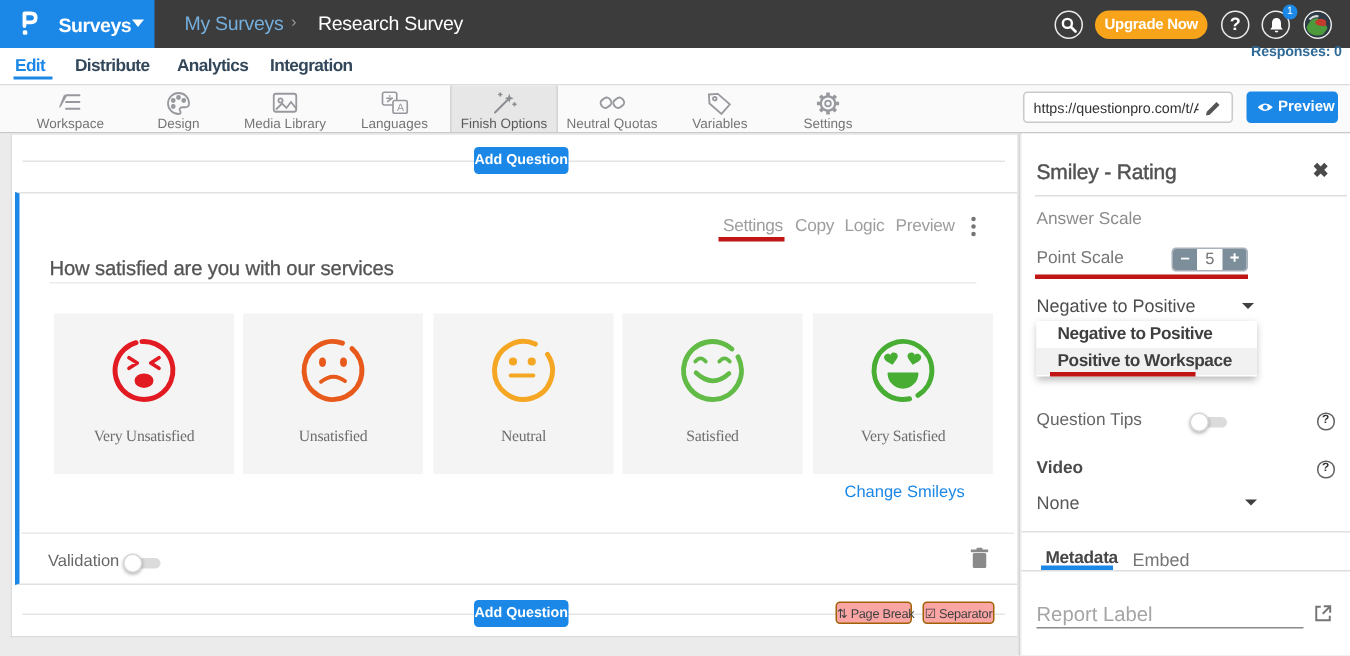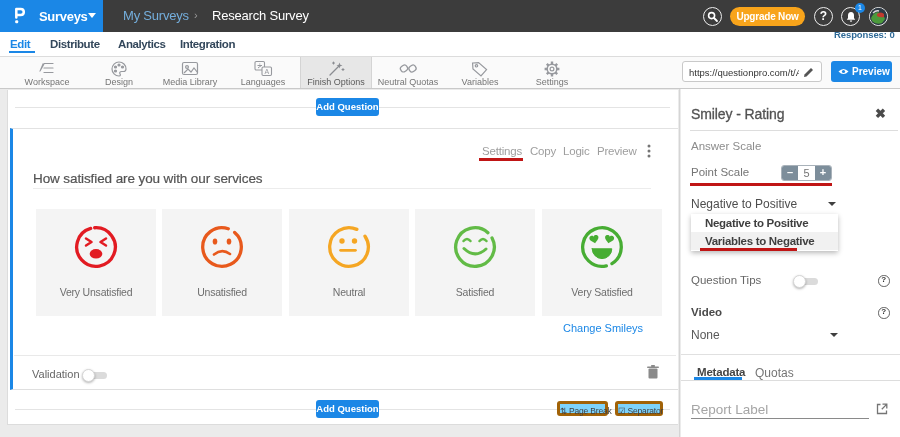--- a/index.html
+++ b/index.html
@@ -37,27 +37,27 @@
   #container { left:7px; top:90px; width:671px; height:335px; background:#fff; border-left:1px solid #DCDCDC; border-bottom:1px solid #DCDCDC; }
   .stripline { height:1px; background:#E4E4E4; }
   .addq { width:63px; height:18px; background:#1B87E6; border-radius:3px; color:#fff; font-size:9.5px; font-weight:bold; text-align:center; line-height:18px; white-space:nowrap; }
   #card { left:10px; top:128px; width:668px; height:262px; background:#fff; border-left:3px solid #1B87E6; border-top:1px solid #E2E2E2; border-bottom:1px solid #DFDFDF; }
   .cardtab { top:145px; color:#9E9E9E; font-size:11.5px; letter-spacing:-0.2px; }
   #setline { left:479px; top:158px; width:44px; height:3px; background:#C01515; }
   #qtitle { left:33px; top:171px; font-size:13.5px; color:#545454; letter-spacing:-0.1px; -webkit-text-stroke:0.2px #545454; }
   #qtitleLine { left:33px; top:188px; width:618px; height:1px; background:#ECECEC; }
   .tile { top:209px; width:120px; height:107px; background:#F4F4F4; }
   .tile svg { position:absolute; left:50%; margin-left:-23px; top:15px; }
-  .tile .tlabel { position:absolute; width:100%; left:0; top:77px; text-align:center; font-size:10.5px; color:#6E6E6E; letter-spacing:-0.2px; }
+  .tile .tlabel { position:absolute; width:100%; left:0; top:77px; text-align:center; font-size:10.5px; color:#6E6E6E; letter-spacing:-0.2px;font-family:Liberation Serif, serif; }
   #changeSmileys { left:563px; top:322px; color:#1B87E6; font-size:11px; }
   #valDivider { left:14px; top:355px; width:662px; height:1px; background:#E9E9E9; }
   #valLabel { left:32px; top:368px; color:#666; font-size:11px; }
   .toggle { width:22px; height:7px; background:#DBDBDB; border-radius:4px; }
   .toggle .knob { position:absolute; left:-3px; top:-3px; width:13px; height:13px; background:#fff; border:1px solid #D6D6D6; border-radius:50%; box-shadow:0 1px 2.5px rgba(0,0,0,.3); }
-  .sbtn { top:401px; height:15px; background:#7dd3fc; border:3px solid #a16207; border-radius:3px; font-size:8.5px; color:#3f3f3f; text-align:center; line-height:14px; white-space:nowrap; letter-spacing:-0.2px; }
+  .sbtn { top:401px; height:15px; background:#fca5a5; border:1px solid #a16207; border-radius:3px; font-size:8.5px; color:#3f3f3f; text-align:center; line-height:14px; white-space:nowrap; letter-spacing:-0.2px; }
   
   #panel { left:681px; top:89px; width:219px; height:348px; background:#fff; }
   #panelHead { left:691px; top:106px; font-size:14px; color:#525252; letter-spacing:-0.1px; -webkit-text-stroke:0.3px #525252; }
   #panelX { left:875px; top:106px; font-size:13px; color:#4A4A4A; font-weight:bold; }
   #panelDiv1 { left:690px; top:130px; width:208px; height:1px; background:#DDDDDD; }
   .plabel { color:#757575; font-size:11.5px; }
   #stepper { left:781px; top:165px; width:51px; height:16px; border:1px solid #A9B2BA; border-radius:3px; }
   .stepbox { position:absolute; top:0; width:16px; height:14px; background:#7D8E9B; color:#fff; font-weight:bold; font-size:11px; text-align:center; line-height:13px; }
   #redline1 { left:690px; top:183px; width:142px; height:3px; background:#C01515; }
   #ddlist { left:691px; top:214px; width:147px; height:37px; background:#fff; box-shadow:0 2px 5px rgba(0,0,0,.28); z-index:2; }
@@ -307,35 +307,35 @@
 <div class="abs" id="stepper">
   <div class="stepbox" style="left:0;border-radius:2px 0 0 2px">–</div>
   <div class="abs" style="left:16px;top:0;width:17px;height:14px;background:#fff;color:#757575;font-size:11px;text-align:center;line-height:14px">5</div>
   <div class="stepbox" style="left:33px;border-radius:0 2px 2px 0">+</div>
 </div>
 <div class="abs" id="redline1"></div>
 <div class="abs" style="left:691px;top:197px;font-size:12px;color:#4D4D4D">Negative to Positive</div>
 <div class="abs caret" style="left:828px;top:202px"></div>
 <div class="abs" id="ddlist">
   <div class="dditem" style="top:0;background:#fff">Negative to Positive</div>
-  <div class="dditem" style="top:18px;background:#F1F1F1">Variables to Negative</div>
+  <div class="dditem" style="top:18px;background:#F1F1F1">Positive to Workspace</div>
 </div>
 <div class="abs" id="redline2"></div>
 <div class="abs plabel" style="left:691px;top:274px;color:#666">Question Tips</div>
 <div class="abs toggle" style="left:796px;top:277.5px">
     <div class="knob"></div>
   </div>
 <div class="abs qmark" style="left:878px;top:275px">?</div>
 <div class="abs plabel" style="left:691px;top:306px;color:#4A4A4A;font-weight:bold">Video</div>
 <div class="abs qmark" style="left:878px;top:307px">?</div>
 <div class="abs" style="left:691px;top:328px;font-size:12px;color:#595959">None</div>
 <div class="abs caret" style="left:830px;top:333px"></div>
 <div class="abs" id="panelDiv2"></div>
 <div class="abs" style="left:697px;top:366px;font-size:11.5px;color:#454545;font-weight:bold;letter-spacing:-0.2px">Metadata</div>
 <div class="abs" id="metaUnderline"></div>
-<div class="abs" style="left:755px;top:366px;font-size:12px;color:#757575">Quotas</div>
+<div class="abs" style="left:755px;top:366px;font-size:12px;color:#757575">Embed</div>
 <div class="abs" id="panelDiv3"></div>
 <div class="abs" id="reportLabel">Report Label</div>
 <div class="abs" id="reportLine"></div>
 <svg class="abs" style="left:876px;top:403px" width="12" height="12" viewBox="0 0 12 12">
     <path d="M4.5 1.5 H1.5 V10.5 H10.5 V7.5" fill="none" stroke="#757575" stroke-width="1.3"></path>
     <path d="M6.5 1.2 H10.8 V5.5 M10.6 1.4 L5.8 6.2" fill="none" stroke="#757575" stroke-width="1.3"></path>
   </svg>
 
 </body></html>

